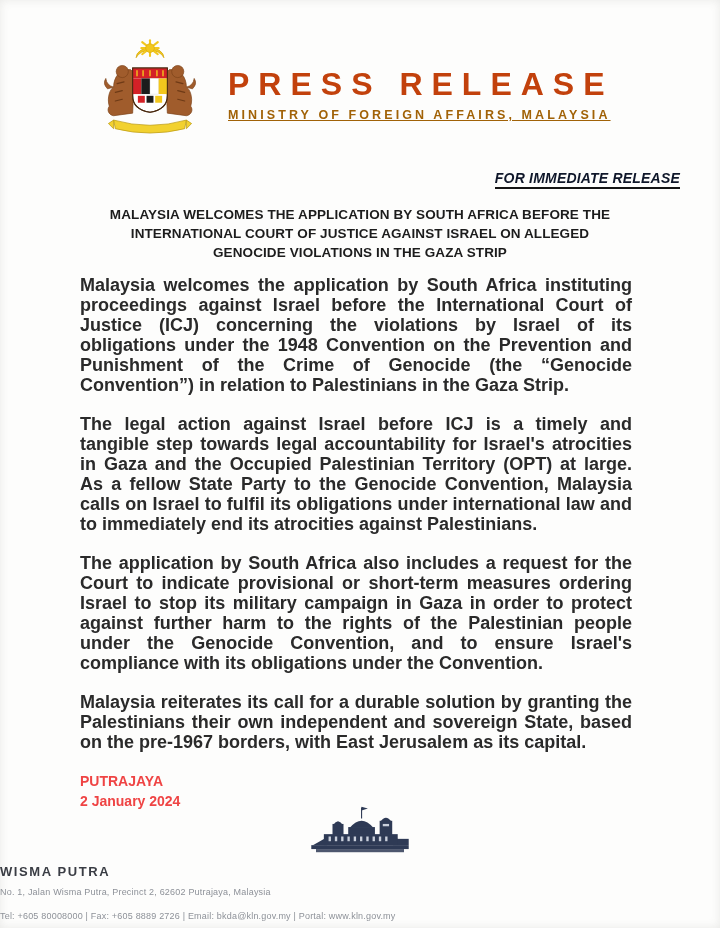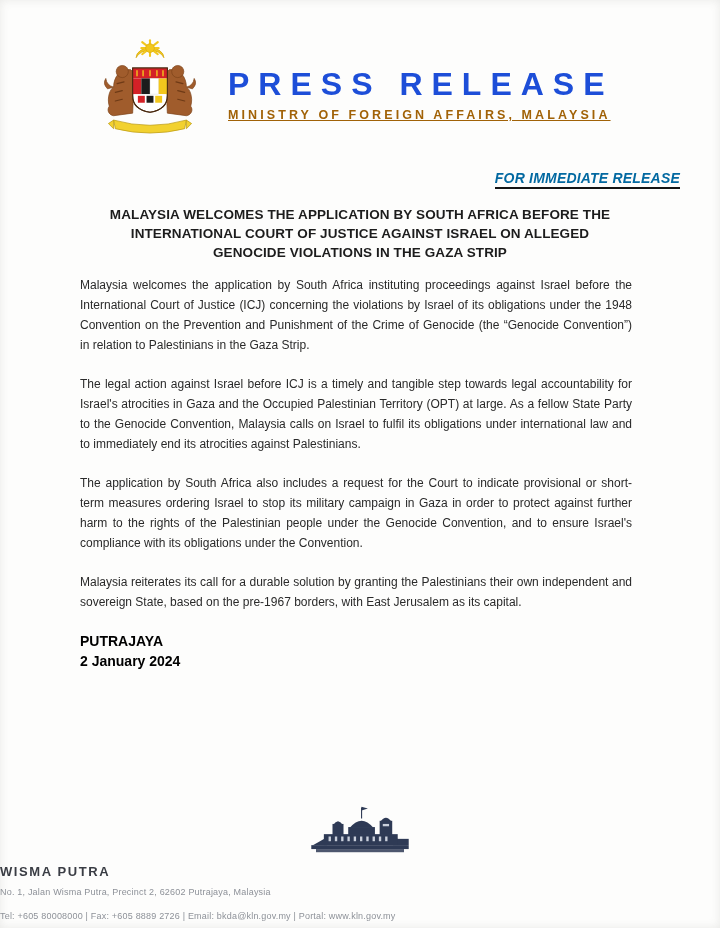--- a/index.html
+++ b/index.html
@@ -6,49 +6,50 @@
   .page{
     position:relative;width:720px;height:928px;margin:0 auto;
     background:#fdfdfc;font-family:"Liberation Sans",sans-serif;color:#282828;
     box-shadow:inset 0 0 10px rgba(90,90,80,.12);overflow:hidden;
   }
   
   .letterhead{display:flex;align-items:center;gap:26px;padding:36px 0 0 98px;}
   .crest{width:104px;height:104px;flex:0 0 auto;}
   .head-text{display:flex;flex-direction:column;gap:8px;padding-top:14px;}
   .press-title{
-    color:#1d4ed8;font-size:32px;font-weight:bold;letter-spacing:9px;
+    color:#c2410c;font-size:32px;font-weight:bold;letter-spacing:9px;
     line-height:1;white-space:nowrap;
   }
   .ministry{
     color:#a16207;font-size:12.5px;font-weight:bold;letter-spacing:3.1px;
     white-space:nowrap;
     text-decoration:underline;
   }
   
   .release-row{width:640px;margin:6px auto 0;text-align:right;}
   .release-tag{
     display:inline-block;font-size:14px;font-weight:bold;font-style:italic;
-    color:#0369a1;border-bottom:2px solid #141414;padding-bottom:1px;
+    color:#0f172a;border-bottom:2px solid #141414;padding-bottom:1px;
     letter-spacing:.2px;
     margin-top:24px;
   }
   
   .headline{
     max-width:516px;margin:16px auto 0;text-align:center;
     font-size:13.5px;font-weight:bold;line-height:19px;color:#1c1c1c;
     letter-spacing:.1px;
   }
   
   .doc-body{width:560px;margin:13px auto 0;}
   .doc-body p{
-    margin:0 8px 19px 0;font-size:12px;line-height:20px;text-align:justify;
+    margin:0 8px 19px 0;font-size:18px;line-height:20px;text-align:justify;
     color:#2a2a2a;
+    font-weight:bold;
   }
-  .signoff{width:560px;margin:2px auto 0;font-weight:bold;font-size:14px;line-height:20px;color:#000000;}
+  .signoff{width:560px;margin:2px auto 0;font-weight:bold;font-size:14px;line-height:20px;color:#ef4444;}
   
   .footer{position:absolute;left:0;right:0;top:802px;text-align:left;}
   .building{width:110px;height:58px;margin:0 auto;display:block;}
   .footer-org{font-size:13px;font-weight:bold;letter-spacing:1.6px;color:#3a3d44;margin-top:4px;}
   .footer-line{font-size:9px;color:#8d9198;line-height:13px;margin-top:11px;letter-spacing:.2px;}
   .footer-line.first{margin-top:7px;}
 </style>
 </head>
 <body>
 

